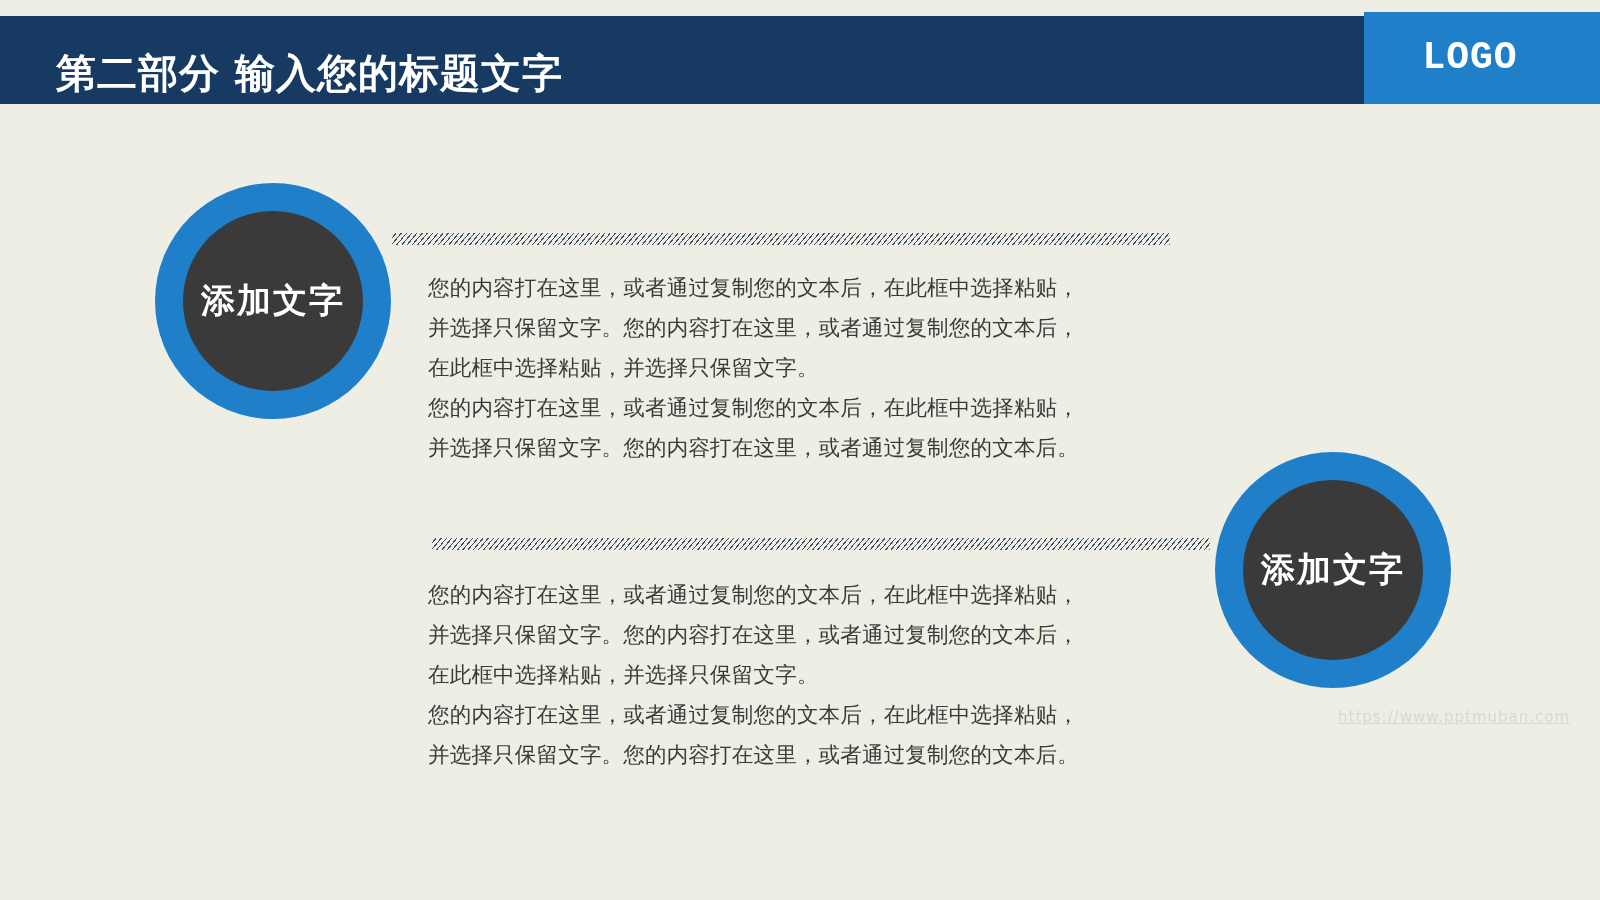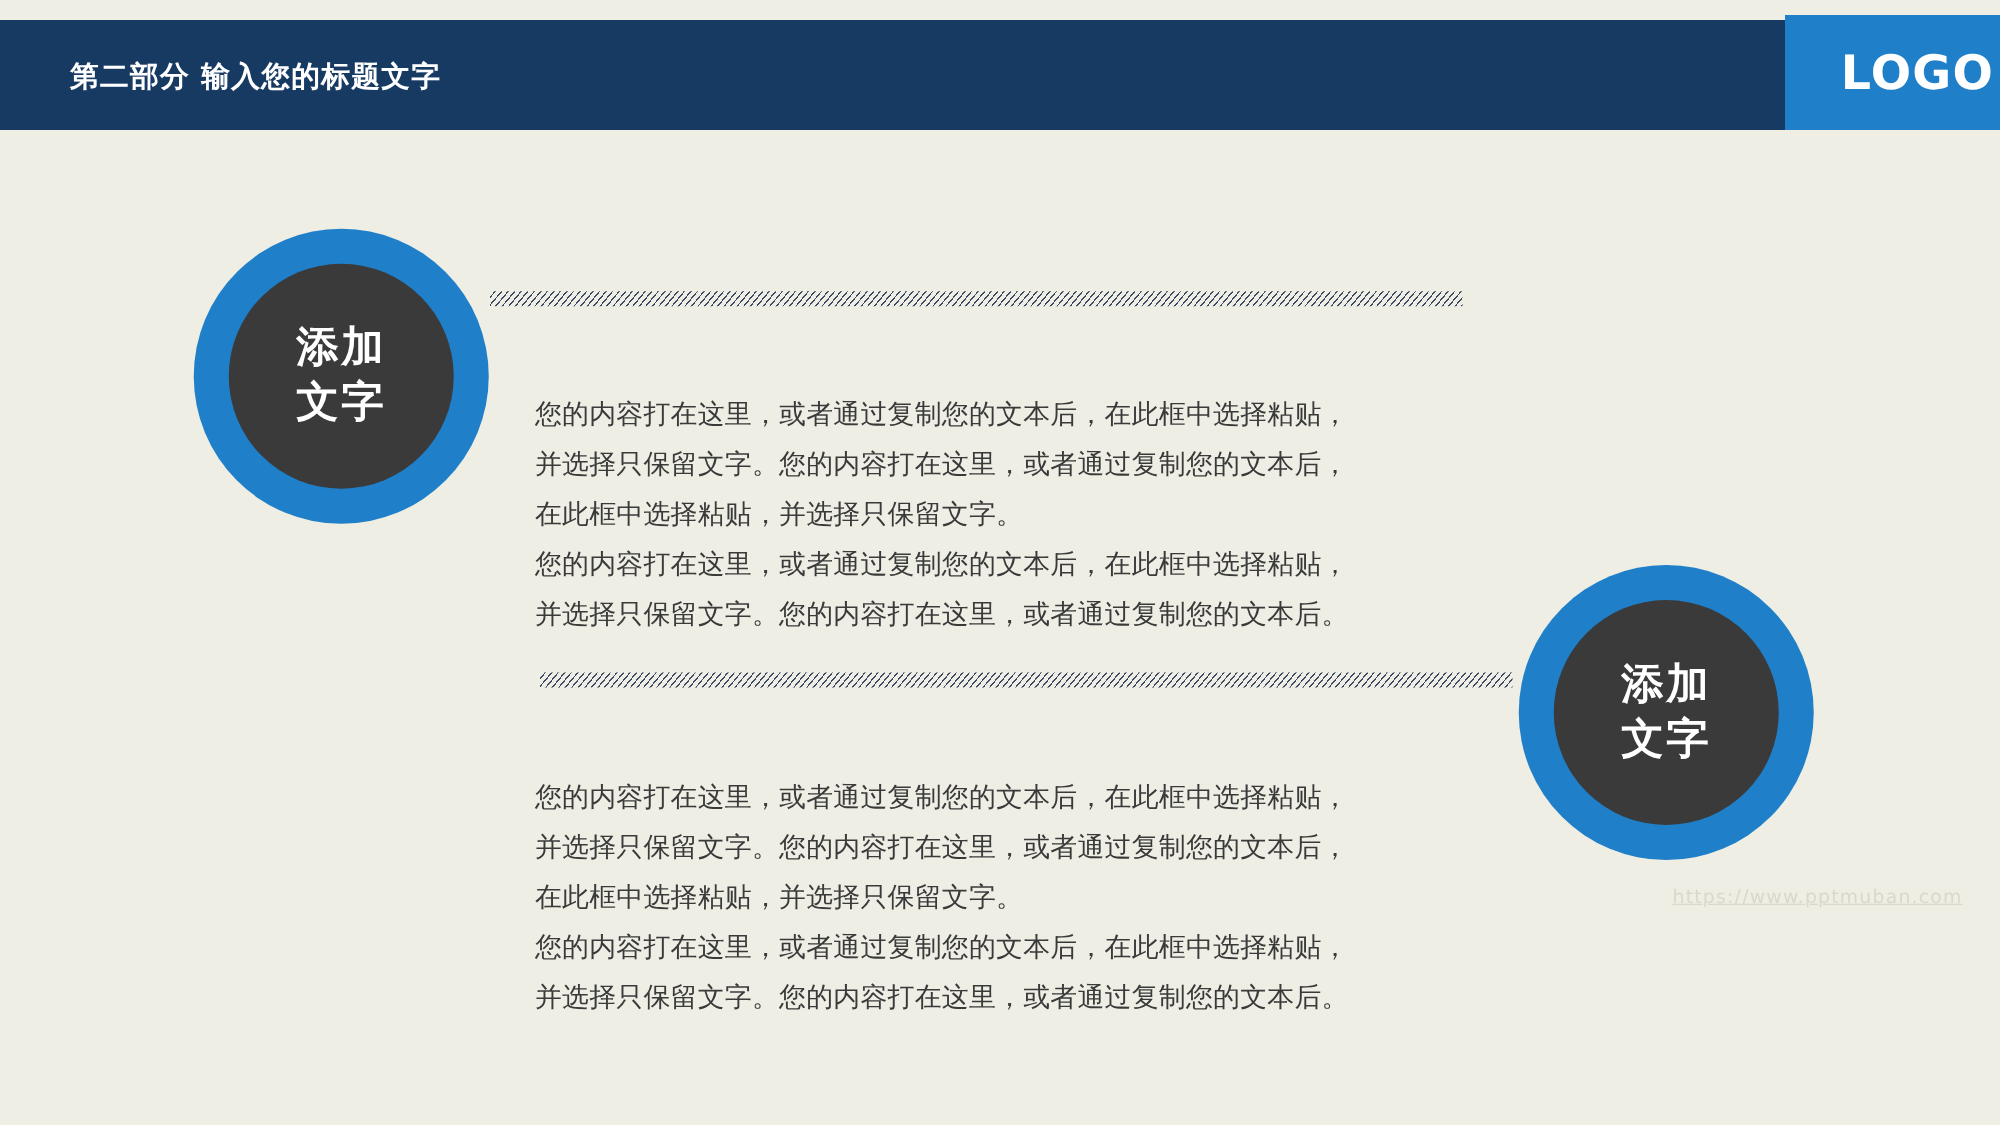--- a/index.html
+++ b/index.html
@@ -31,33 +31,34 @@
     left: 0;
     top: 16px;
     width: 1600px;
     height: 88px;
     background: #173a63;
   }
   .header-title {
     position: absolute;
     left: 56px;
     top: 30px;
-    font-size: 23px;
+    font-size: 40px;
     font-weight: bold;
     color: #ffffff;
     letter-spacing: 1px;
     white-space: nowrap;
   }
   .logo-block {
     position: absolute;
     right: 0;
     top: 12px;
-    width: 172px;
+    width: 236px;
     height: 92px;
     background: #1f7fc9;
+    font-family: Liberation Mono, monospace;
   }
   .logo-text {
     position: absolute;
     left: 0;
     top: 0;
     width: 212px;
     height: 92px;
     line-height: 92px;
     text-align: center;
     font-size: 38px;
@@ -85,21 +86,20 @@
     border-radius: 50%;
     background: #1f7fc9;
     display: flex;
     align-items: center;
     justify-content: center;
   }
   .badge .inner {
     border-radius: 50%;
     background: #3a3a3a;
     display: flex;
-    flex-direction: column;
     align-items: center;
     justify-content: center;
   }
   .badge .inner span {
     color: #ffffff;
     font-weight: bold;
     line-height: 1.28;
     letter-spacing: 2px;
   }
 
@@ -150,21 +150,20 @@
     width: 778px;
   }
 
   
   .body-text {
     position: absolute;
     color: #3a3a3a;
     font-size: 21.5px;
     line-height: 40px;
     letter-spacing: 0.2px;
-    margin-top: 44px;
   }
   .body-text p {
     margin: 0;
     white-space: nowrap;
   }
   #text-top {
     left: 428px;
     top: 268px;
     width: 790px;
   }

